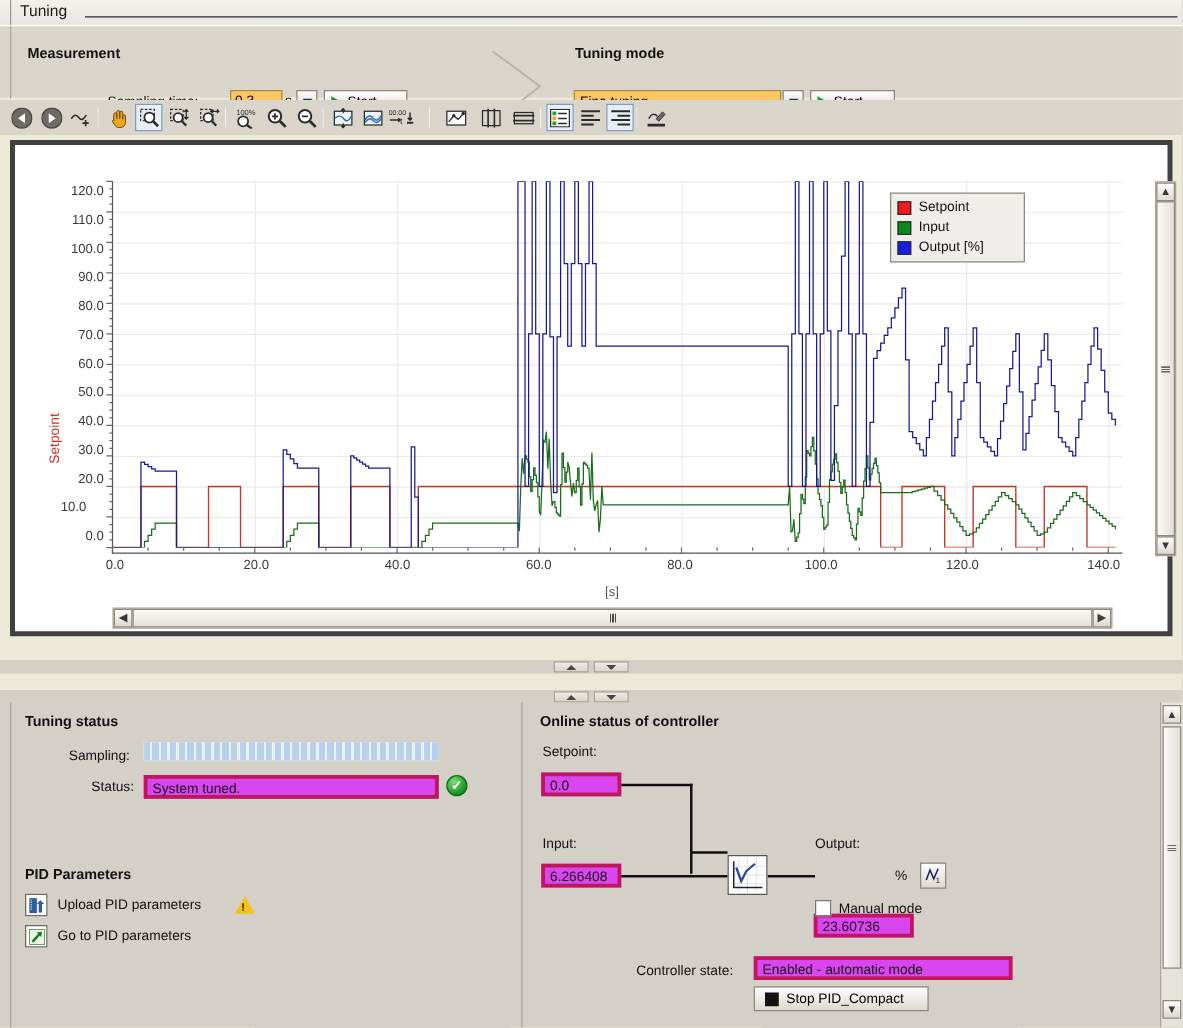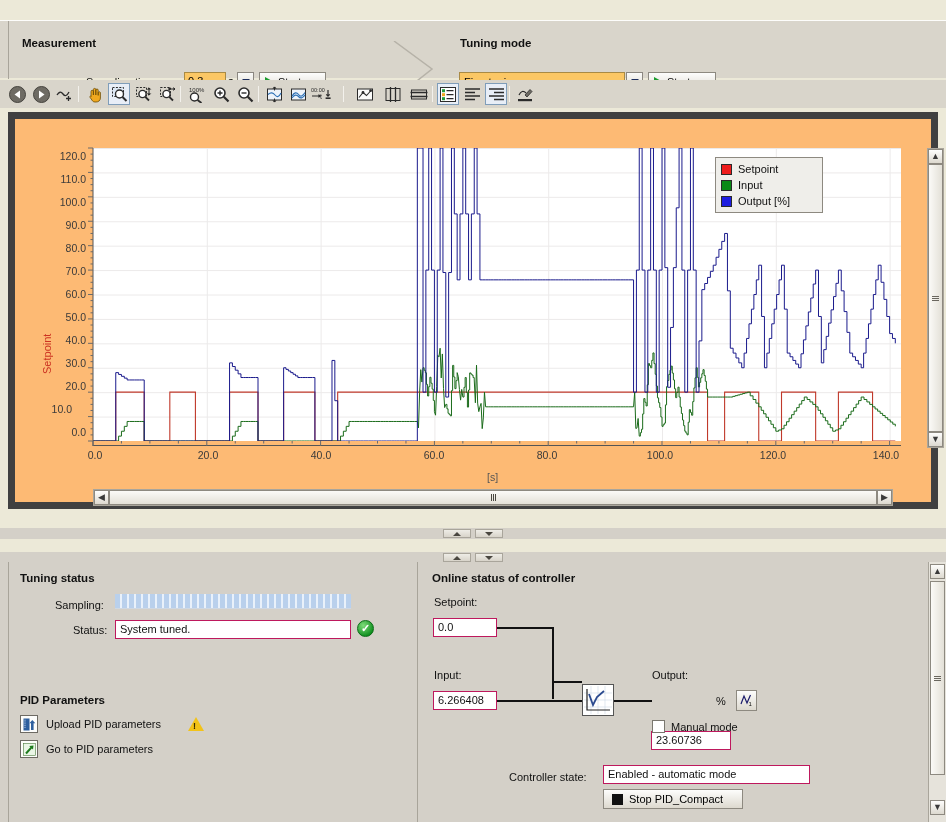--- a/index.html
+++ b/index.html
@@ -104,21 +104,21 @@
     position: absolute; top: 3px; width: 22px; height: 22px;
     display: flex; align-items: center; justify-content: center;
   }
   .tb.sel { border: 1px solid #7f9db9; background: #e8eef7; }
   .tb-sep { position: absolute; top: 6px; width: 1px; height: 16px;
             background: #bdb9ae; border-right: 1px solid #f3f1ec; }
 
   
   .chart-panel {
     position: absolute; left: 8px; top: 112px; width: 930px; height: 397px;
-    background: #fdba74; border: 7px solid #404040;
+    background: #ffffff; border: 4px solid #404040;
   }
   .plot-outer { position: absolute; left: 0; top: 0; width: 930px; height: 397px; }
 
   #ylabel-setpoint {
     position: absolute; left: 26px; top: 255px;
     transform: rotate(-90deg); transform-origin: left top;
     font-size: 11px; color: #cc3322; white-space: nowrap;
   }
   #xlabel-unit {
     position: absolute; left: 472px; top: 352px; font-size: 10.5px; color: #555;
@@ -214,21 +214,21 @@
   #status-label   { position: absolute; left: 73px; top: 62px; }
 
   .progress-bar {
     position: absolute; left: 115px; top: 32px; width: 236px; height: 15px;
     background: #e9f0f8; border-bottom: 1px solid #cfd8e3;
     background-image: repeating-linear-gradient(90deg,
       #b9d0ec 0 5px, #e9f1fa 5px 7px);
   }
   .readonly-field {
     position: absolute;
-    background: #ffffff; border: 1px solid #be185d;
+    background: #d946ef; border: 3px solid #be185d;
     font-size: 11px; color: #111; padding: 1px 4px; line-height: 15px;
   }
 
   .check-circle {
     position: absolute; width: 17px; height: 17px; border-radius: 50%;
     background: radial-gradient(circle at 35% 30%, #7edc7a, #0f8f1e 75%);
     border: 1px solid #0a6b16;
     display: flex; align-items: center; justify-content: center;
     color: #fff; font-size: 11px; font-weight: bold;
   }
@@ -277,20 +277,25 @@
   .rscroll {
     position: absolute; right: 0; top: 562px; width: 18px; height: 260px;
     background: #e6e3db; border-left: 1px solid #a9a59b;
   }
 </style>
 </head>
 <body>
 
 <div id="root">
 
+  <div class="title-strip">
+    <div class="vbar"></div>
+    <div class="tl">Tuning</div>
+    <div class="rule"></div>
+  </div>
 
   <div class="header">
     <div class="hdr-left-edge"></div>
 
     <svg class="chevron" viewBox="0 0 60 58">
       <path d="M2 0 L40 28 L2 58" fill="none" stroke="#b6b2a8" stroke-width="1.5"></path>
     </svg>
 
     <div class="sec-title" id="measurement-title">Measurement</div>
     <div class="fld-label" id="sampling-label">Sampling time:</div>

